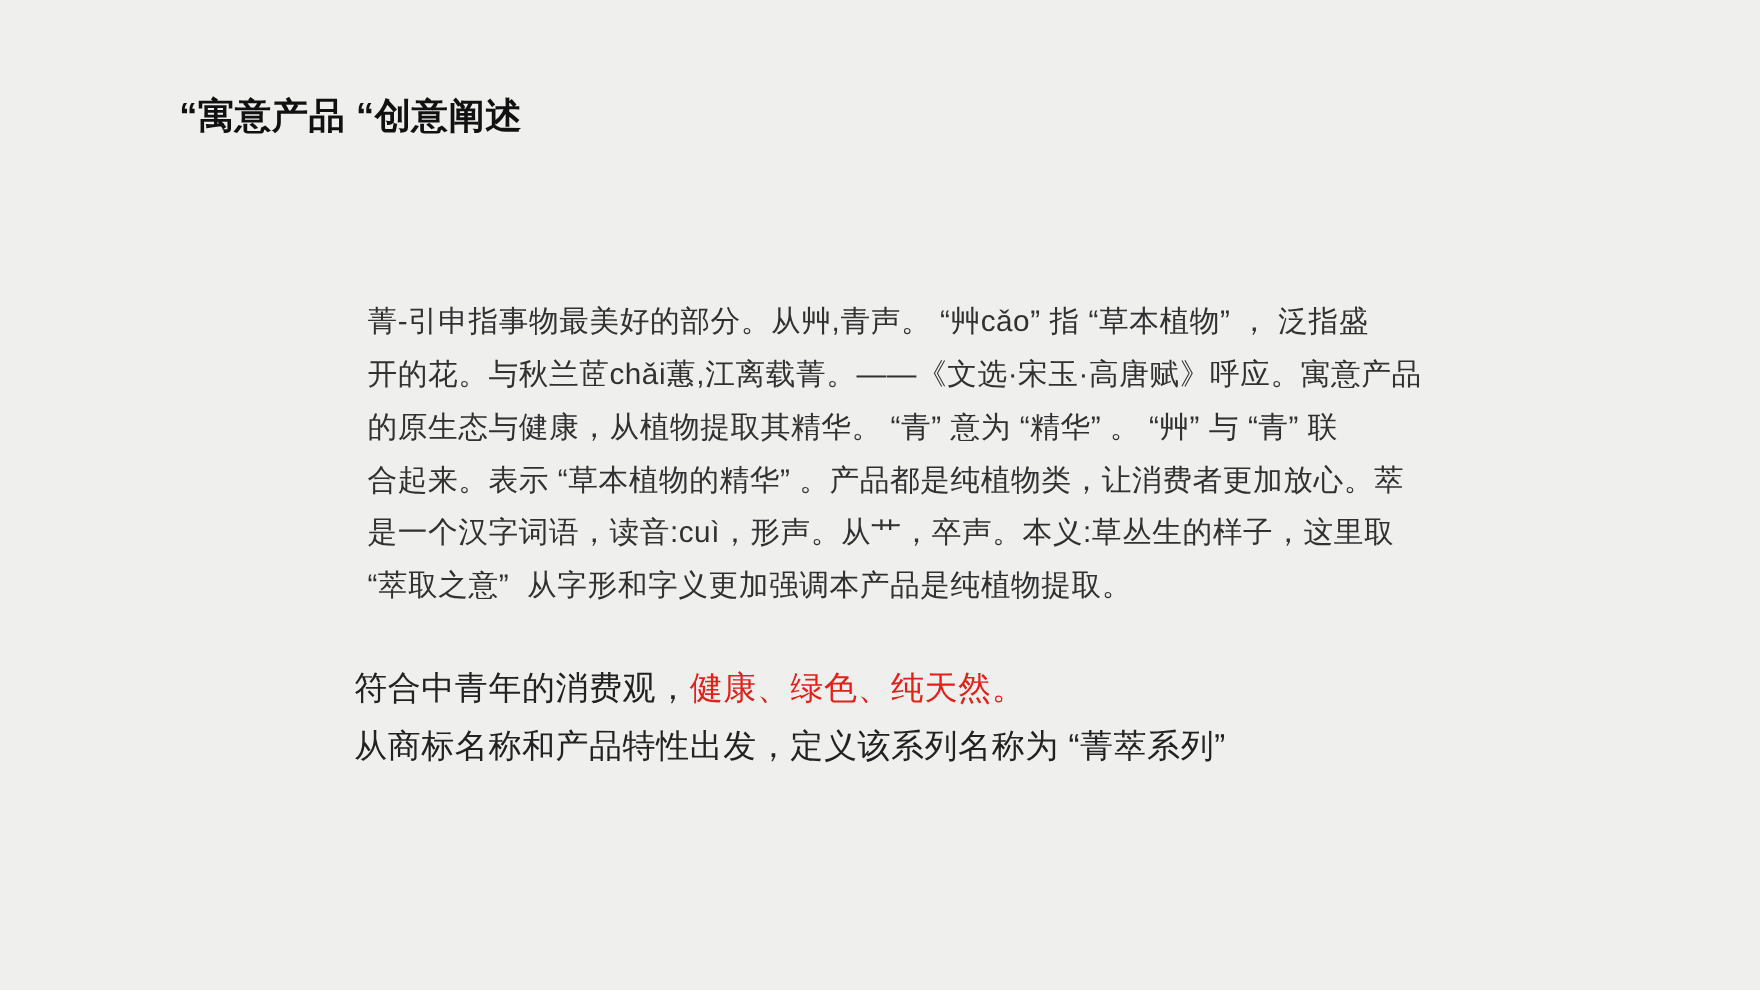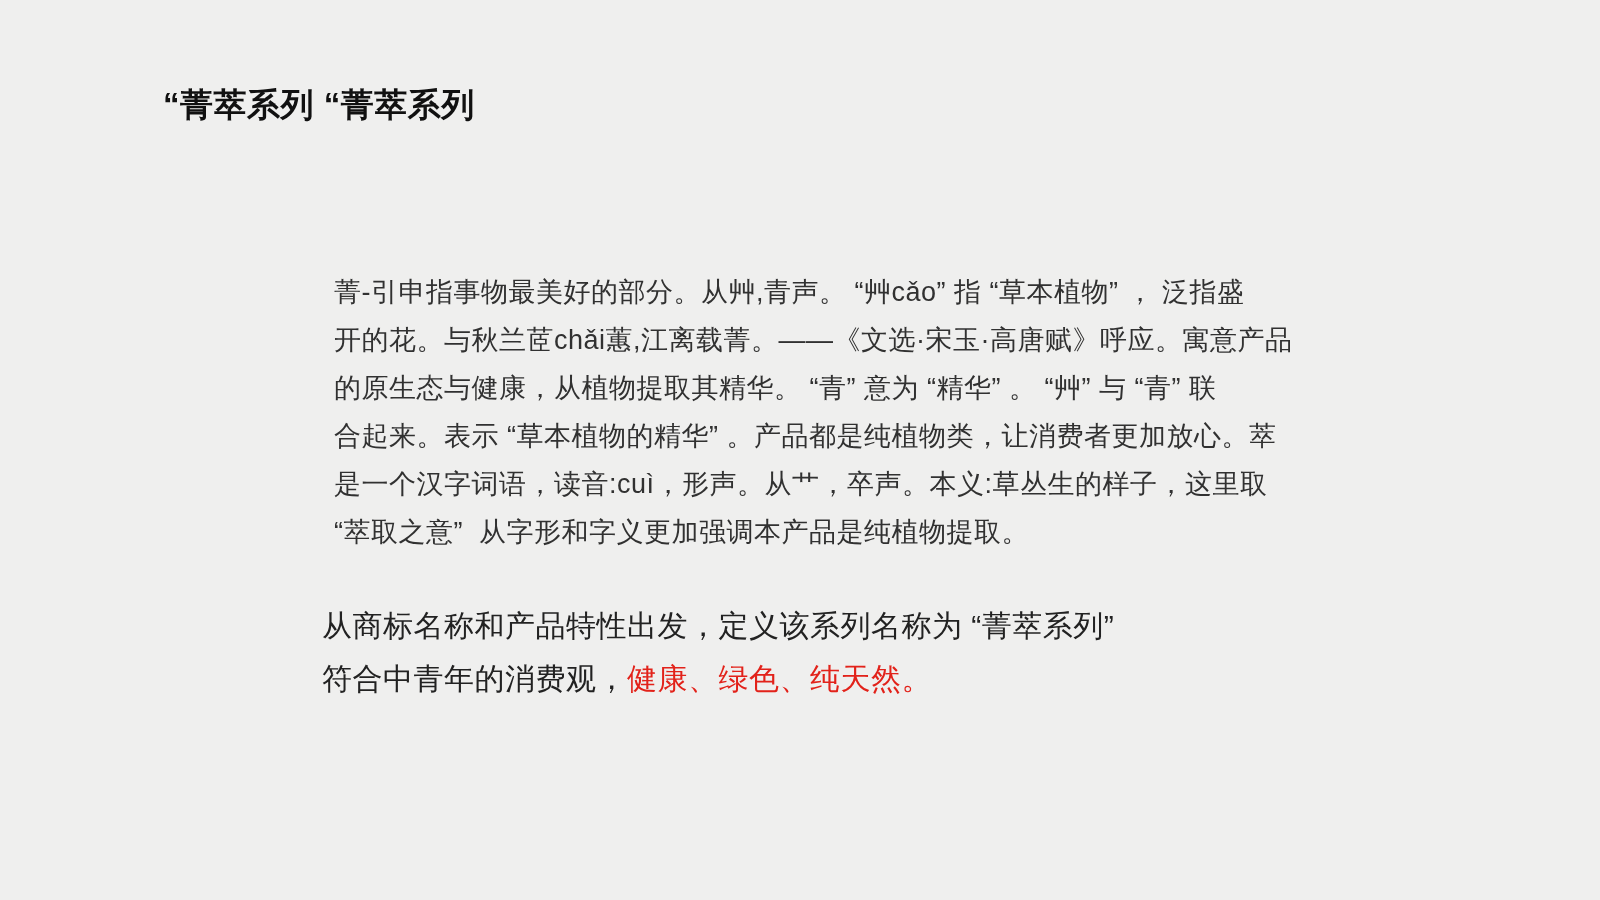--- a/index.html
+++ b/index.html
@@ -57,27 +57,27 @@
   }
   .red-text {
     color: #e2221a;
   }
 </style>
 </head>
 <body>
 
 <div class="slide">
 
-  <h1 class="slide-title">“菁萃系列 “菁萃系列</h1>
+  <h1 class="slide-title">“寓意产品 “创意阐述</h1>
 
   <p class="body-paragraph">菁-引申指事物最美好的部分。从艸,青声。 “艸cǎo” 指 “草本植物” ， 泛指盛
 开的花。与秋兰茝chǎi蕙,江离载菁。——《文选·宋玉·高唐赋》呼应。寓意产品
 的原生态与健康，从植物提取其精华。 “青” 意为 “精华” 。 “艸” 与 “青” 联
 合起来。表示 “草本植物的精华” 。产品都是纯植物类，让消费者更加放心。萃
 是一个汉字词语，读音:cuì，形声。从艹，卒声。本义:草丛生的样子，这里取
 “萃取之意”  从字形和字义更加强调本产品是纯植物提取。</p>
 
   <div class="closing-paragraph">
+    <div class="closing-line"><span>符合中青年的消费观，</span><span class="red-text">健康、绿色、纯天然。</span></div>
     <div class="closing-line">从商标名称和产品特性出发，定义该系列名称为 “菁萃系列”</div>
-    <div class="closing-line"><span>符合中青年的消费观，</span><span class="red-text">健康、绿色、纯天然。</span></div>
   </div>
 
 </div>
 
 </body></html>

